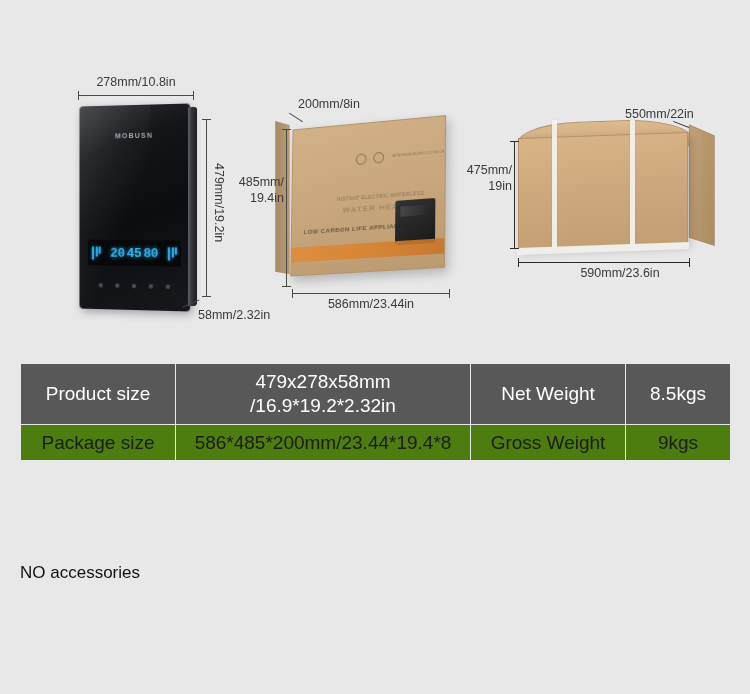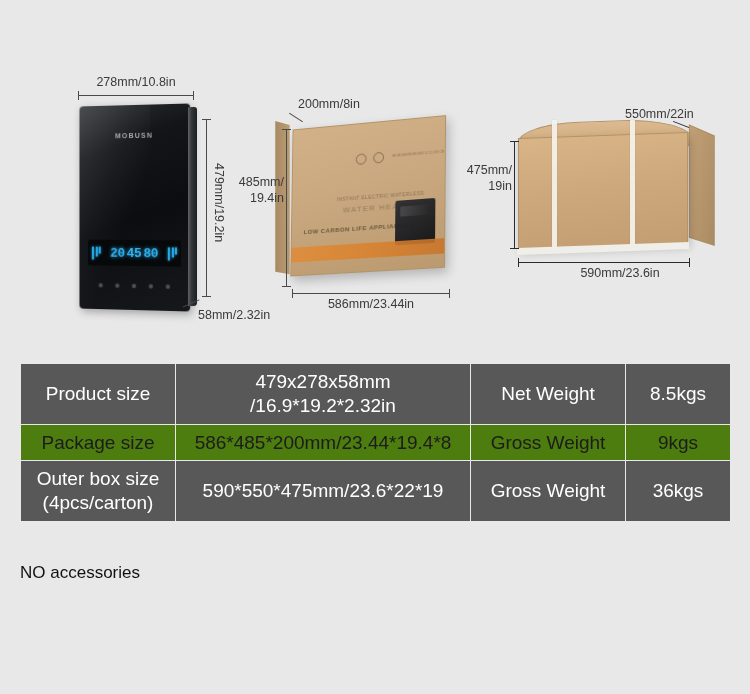--- a/index.html
+++ b/index.html
@@ -450,29 +450,20 @@
         <td>479x278x58mm /16.9*19.2*2.32in</td>
         <td>Net Weight</td>
         <td>8.5kgs</td>
       </tr>
       <tr class="row-light">
         <td class="label-cell">Package size</td>
         <td>586*485*200mm/23.44*19.4*8</td>
         <td>Gross Weight</td>
         <td>9kgs</td>
       </tr>
-      <tr class="row-dark">
-        <td class="label-cell two-line">
-          <span>Outer box size</span>
-          <span>(4pcs/carton)</span>
-        </td>
-        <td>590*550*475mm/23.6*22*19</td>
-        <td>Gross Weight</td>
-        <td>36kgs</td>
-      </tr>
     </tbody>
   </table>
 
   <div class="section-heading" id="heading-2">NO accessories</div>
 
   <table class="spec" id="qty-table">
     <colgroup>
       <col style="width:140px">
         <col style="width:195px">
         <col style="width:195px">

